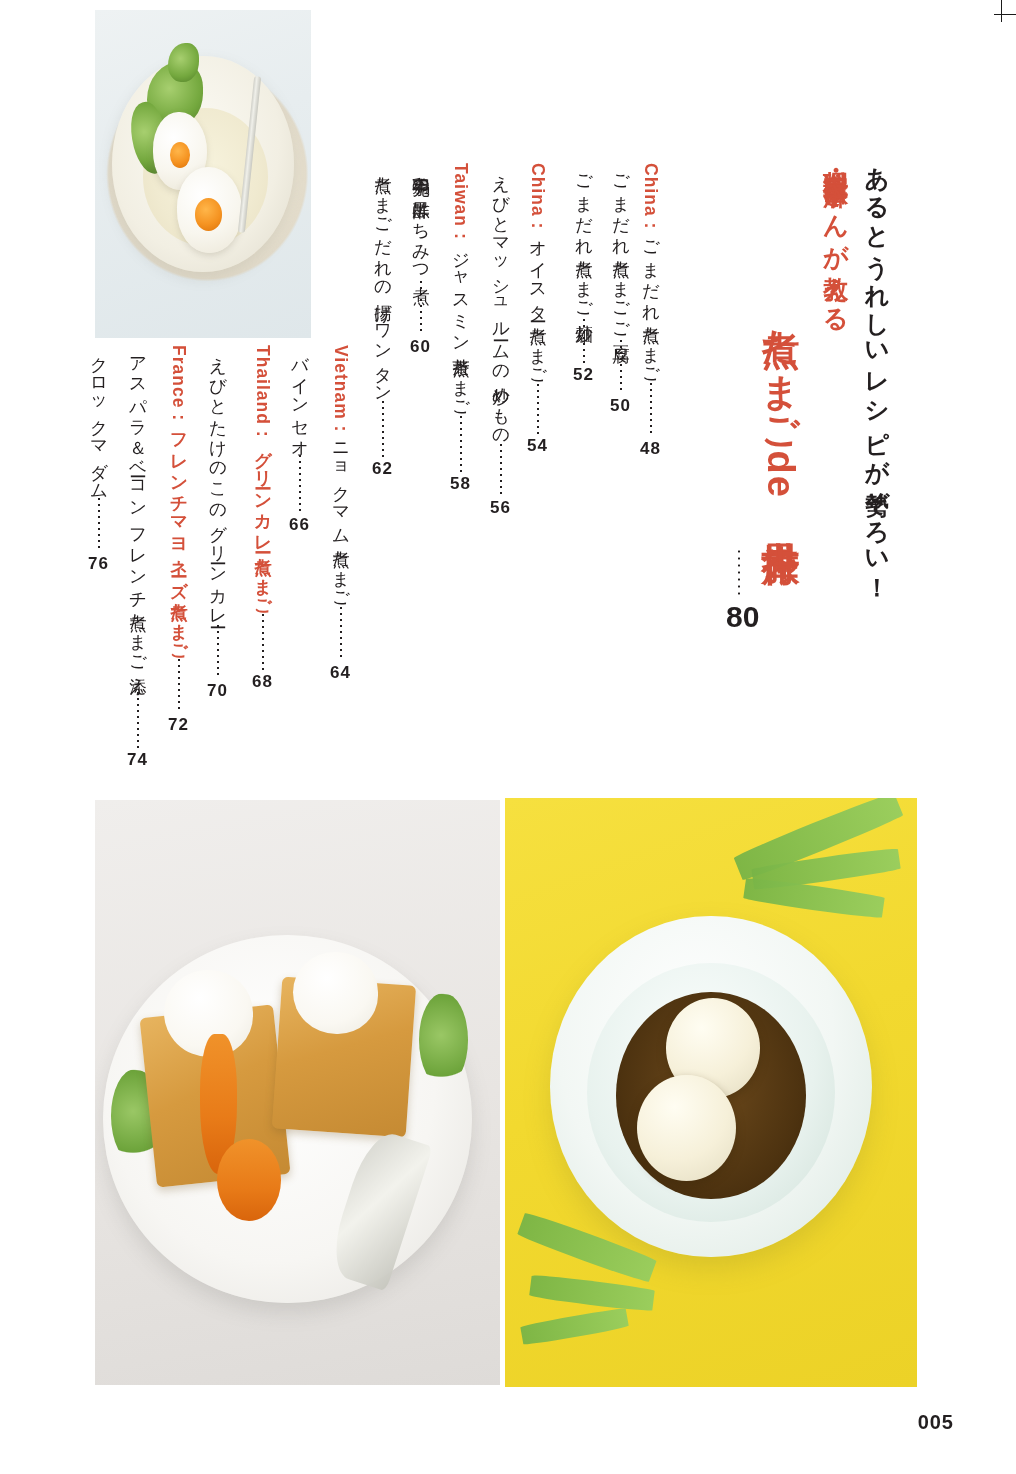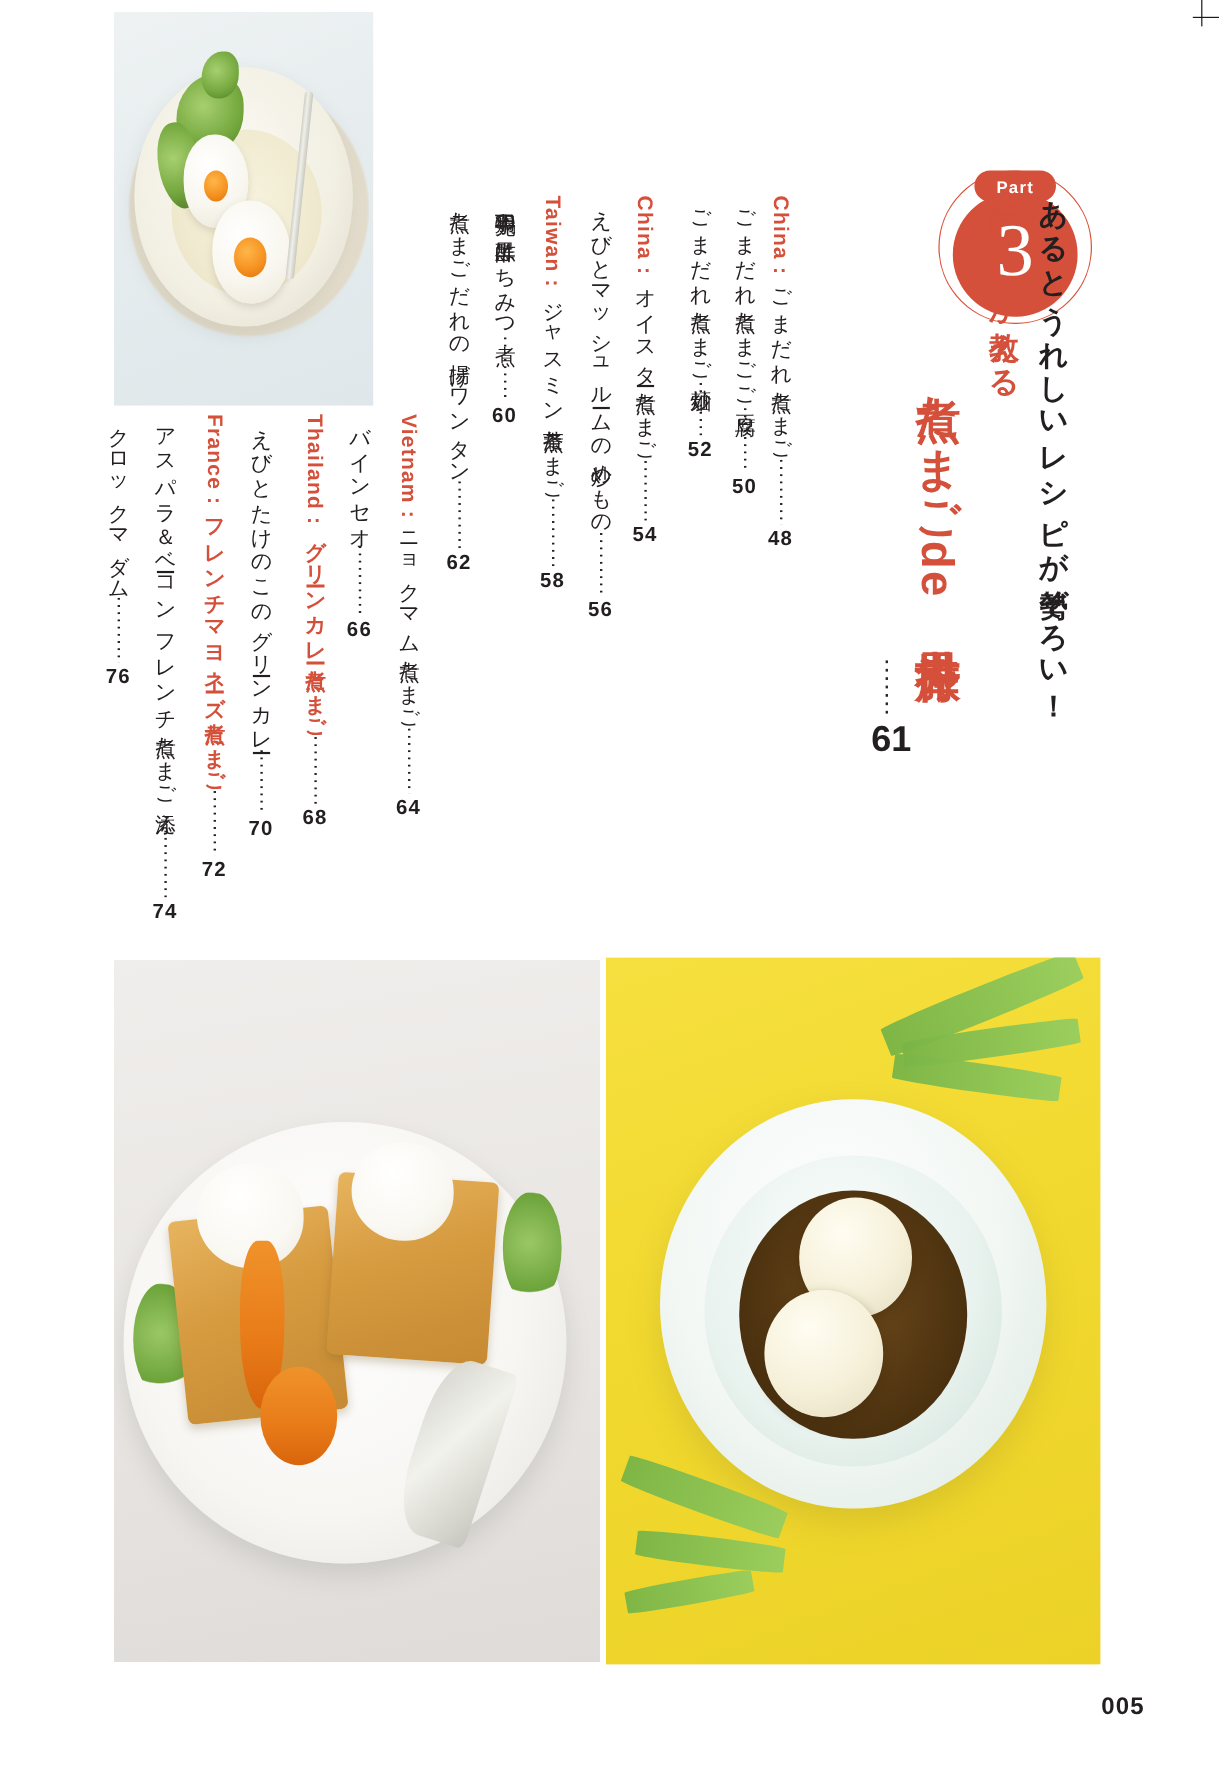--- a/index.html
+++ b/index.html
@@ -400,33 +400,26 @@
     <div class="herb h2"></div>
     <div class="egg e1">
       <div class="yolk y1" style="left:30%;top:38%;width:38%;height:34%;"></div>
     </div>
     <div class="egg e2">
       <div class="yolk y2" style="left:28%;top:36%;width:42%;height:38%;"></div>
     </div>
     <div class="fork"></div>
   </div>
 
-  <div id="part-badge">
-    <div class="ring"></div>
-    <div class="disc"></div>
-    <div class="part-label-bg"></div>
-    <div class="part-label">Part</div>
-    <div class="part-num">3</div>
-  </div>
 
   <div class="vtext mixed" id="headline-sub">あるとうれしいレシピが勢ぞろい！</div>
   <div class="vtext mixed" id="headline-sub2">料理家・吉田麻子さんが教える</div>
   <div class="vtext mixed" id="headline-main">煮たまご de 世界旅行！</div>
   <div id="headline-dots"></div>
-  <div id="headline-page">61</div>
+  <div id="headline-page">80</div>
 
   <div id="toc-list">
       <div class="toc-entry" style="left: 640px; top: 163px;">
         <span class="country">China :</span>
         <span class="title">ごまだれ煮たまご</span>
         <span class="leader" style="height: 56px;"></span>
         <span class="pg">48</span>
       </div>
       <div class="toc-entry" style="left: 610px; top: 163px;">
         <span class="title">ごまだれ煮たまごご豆腐</span>

